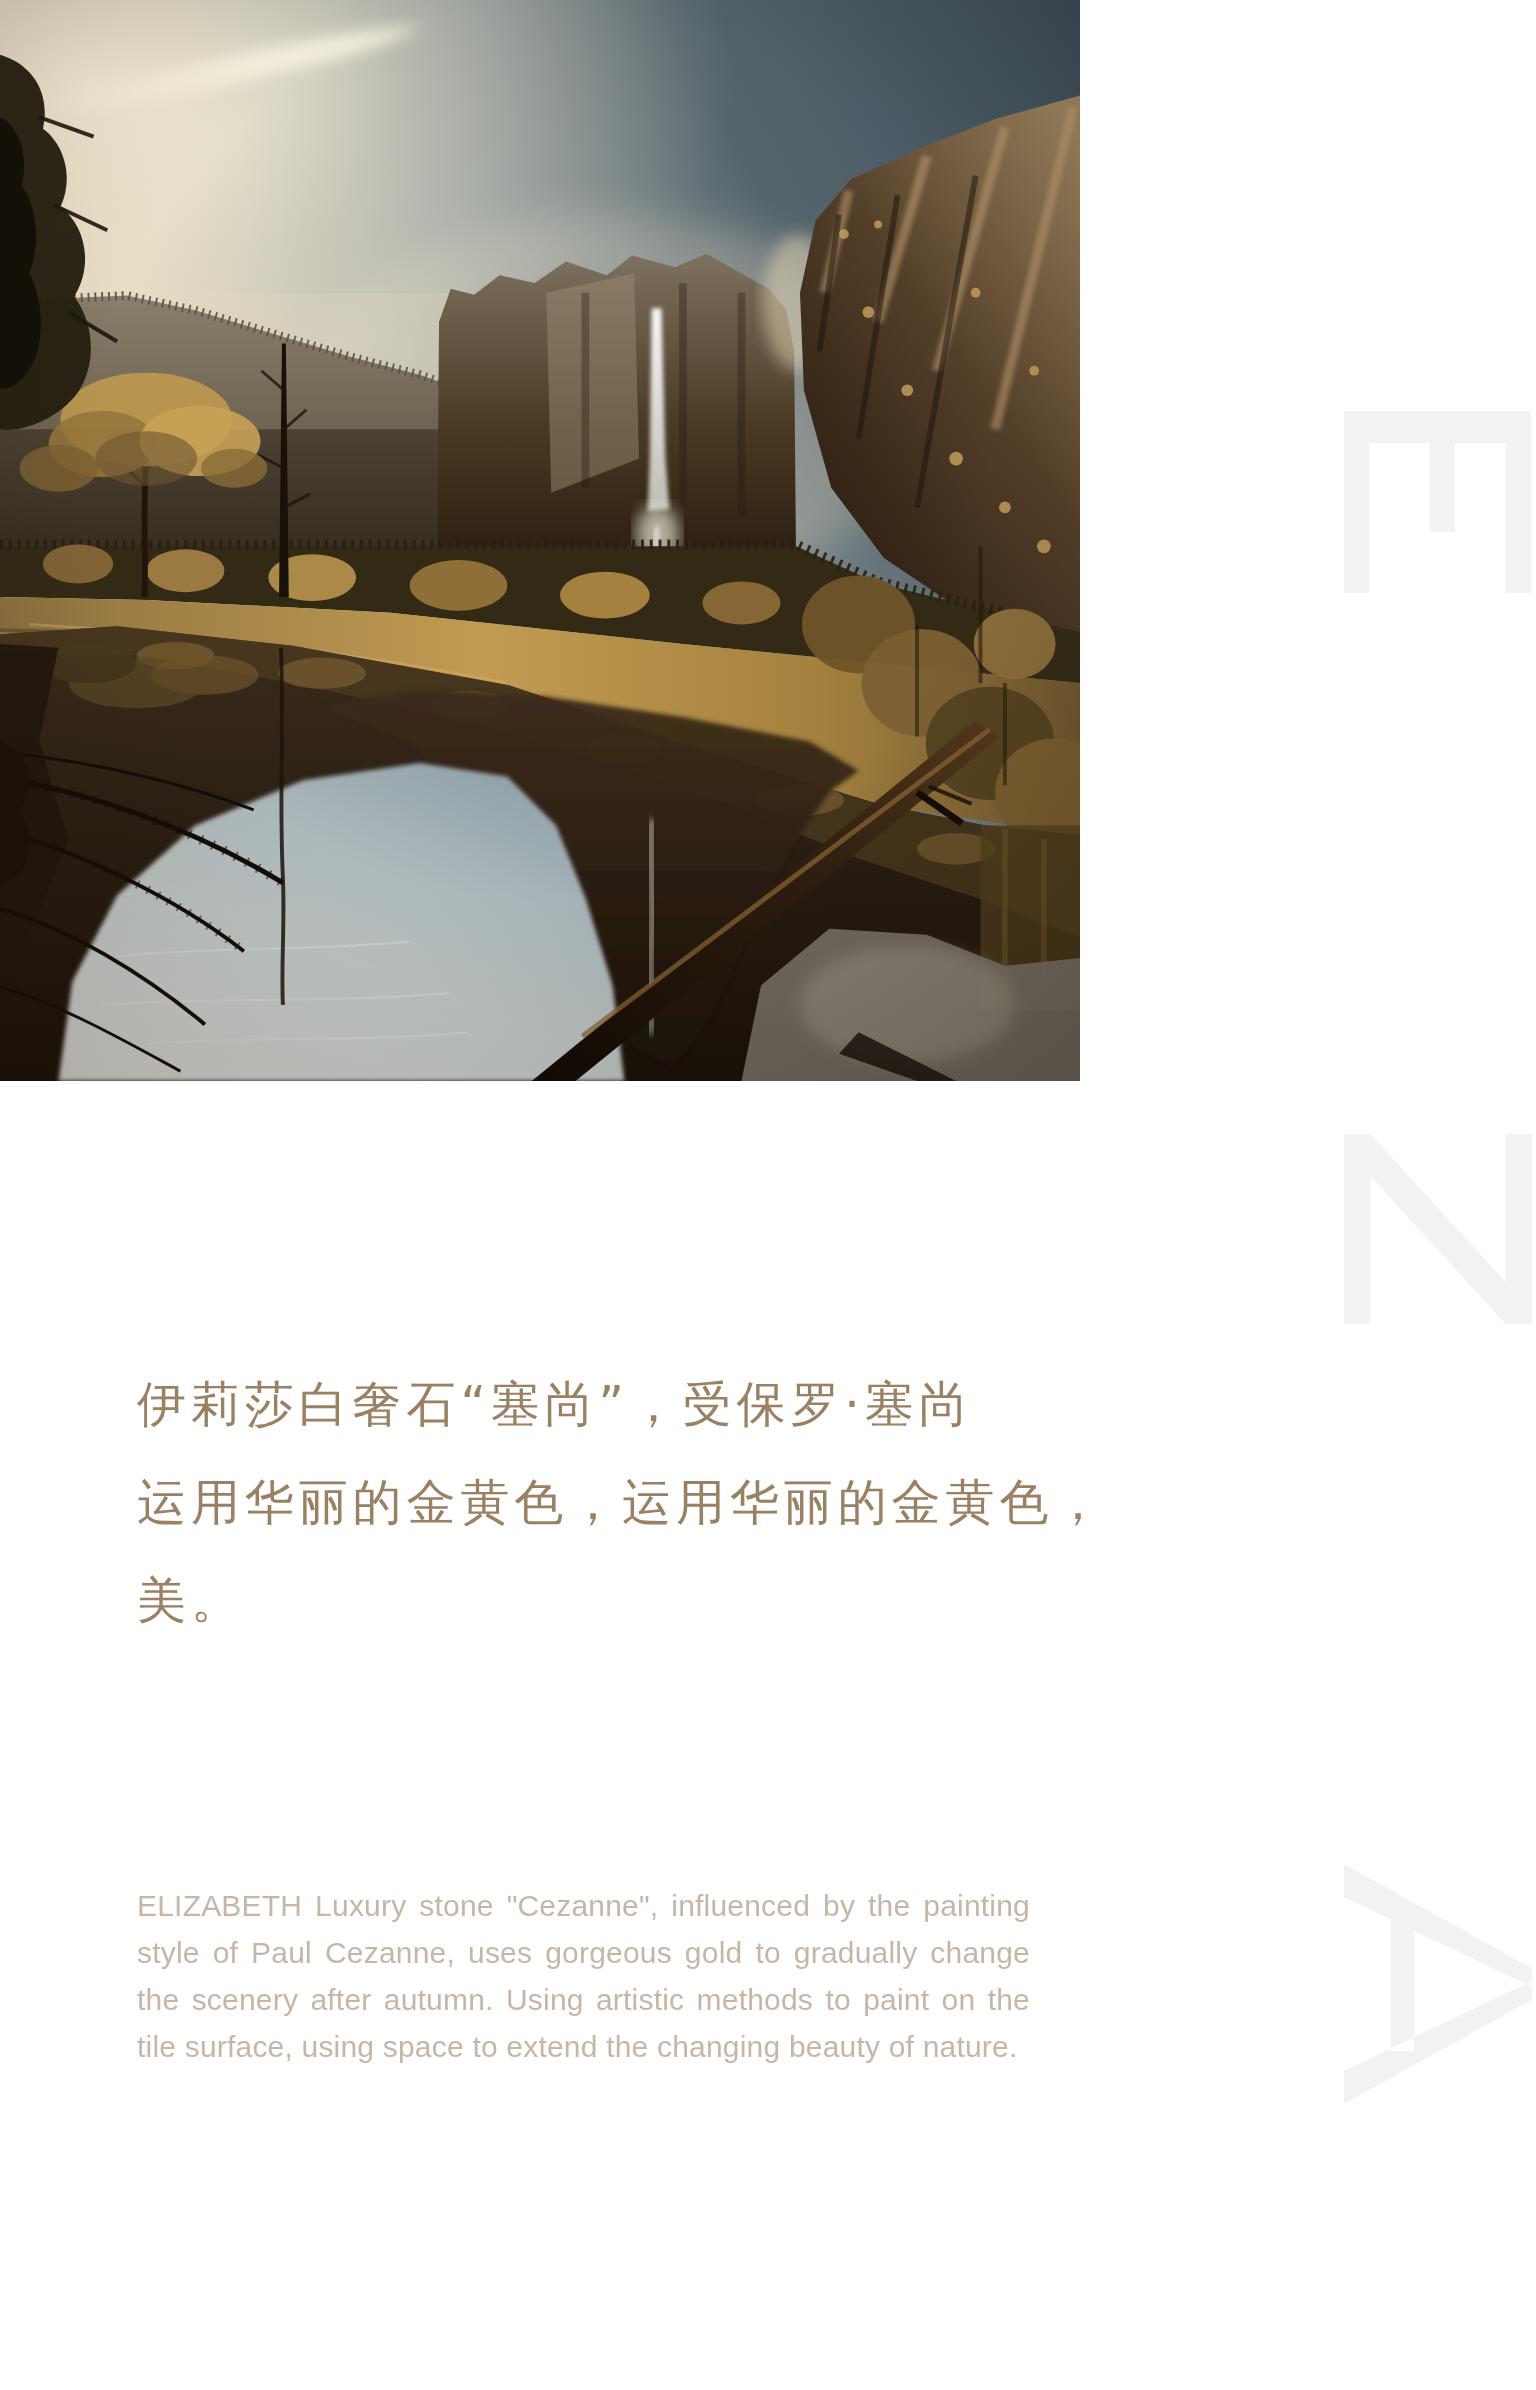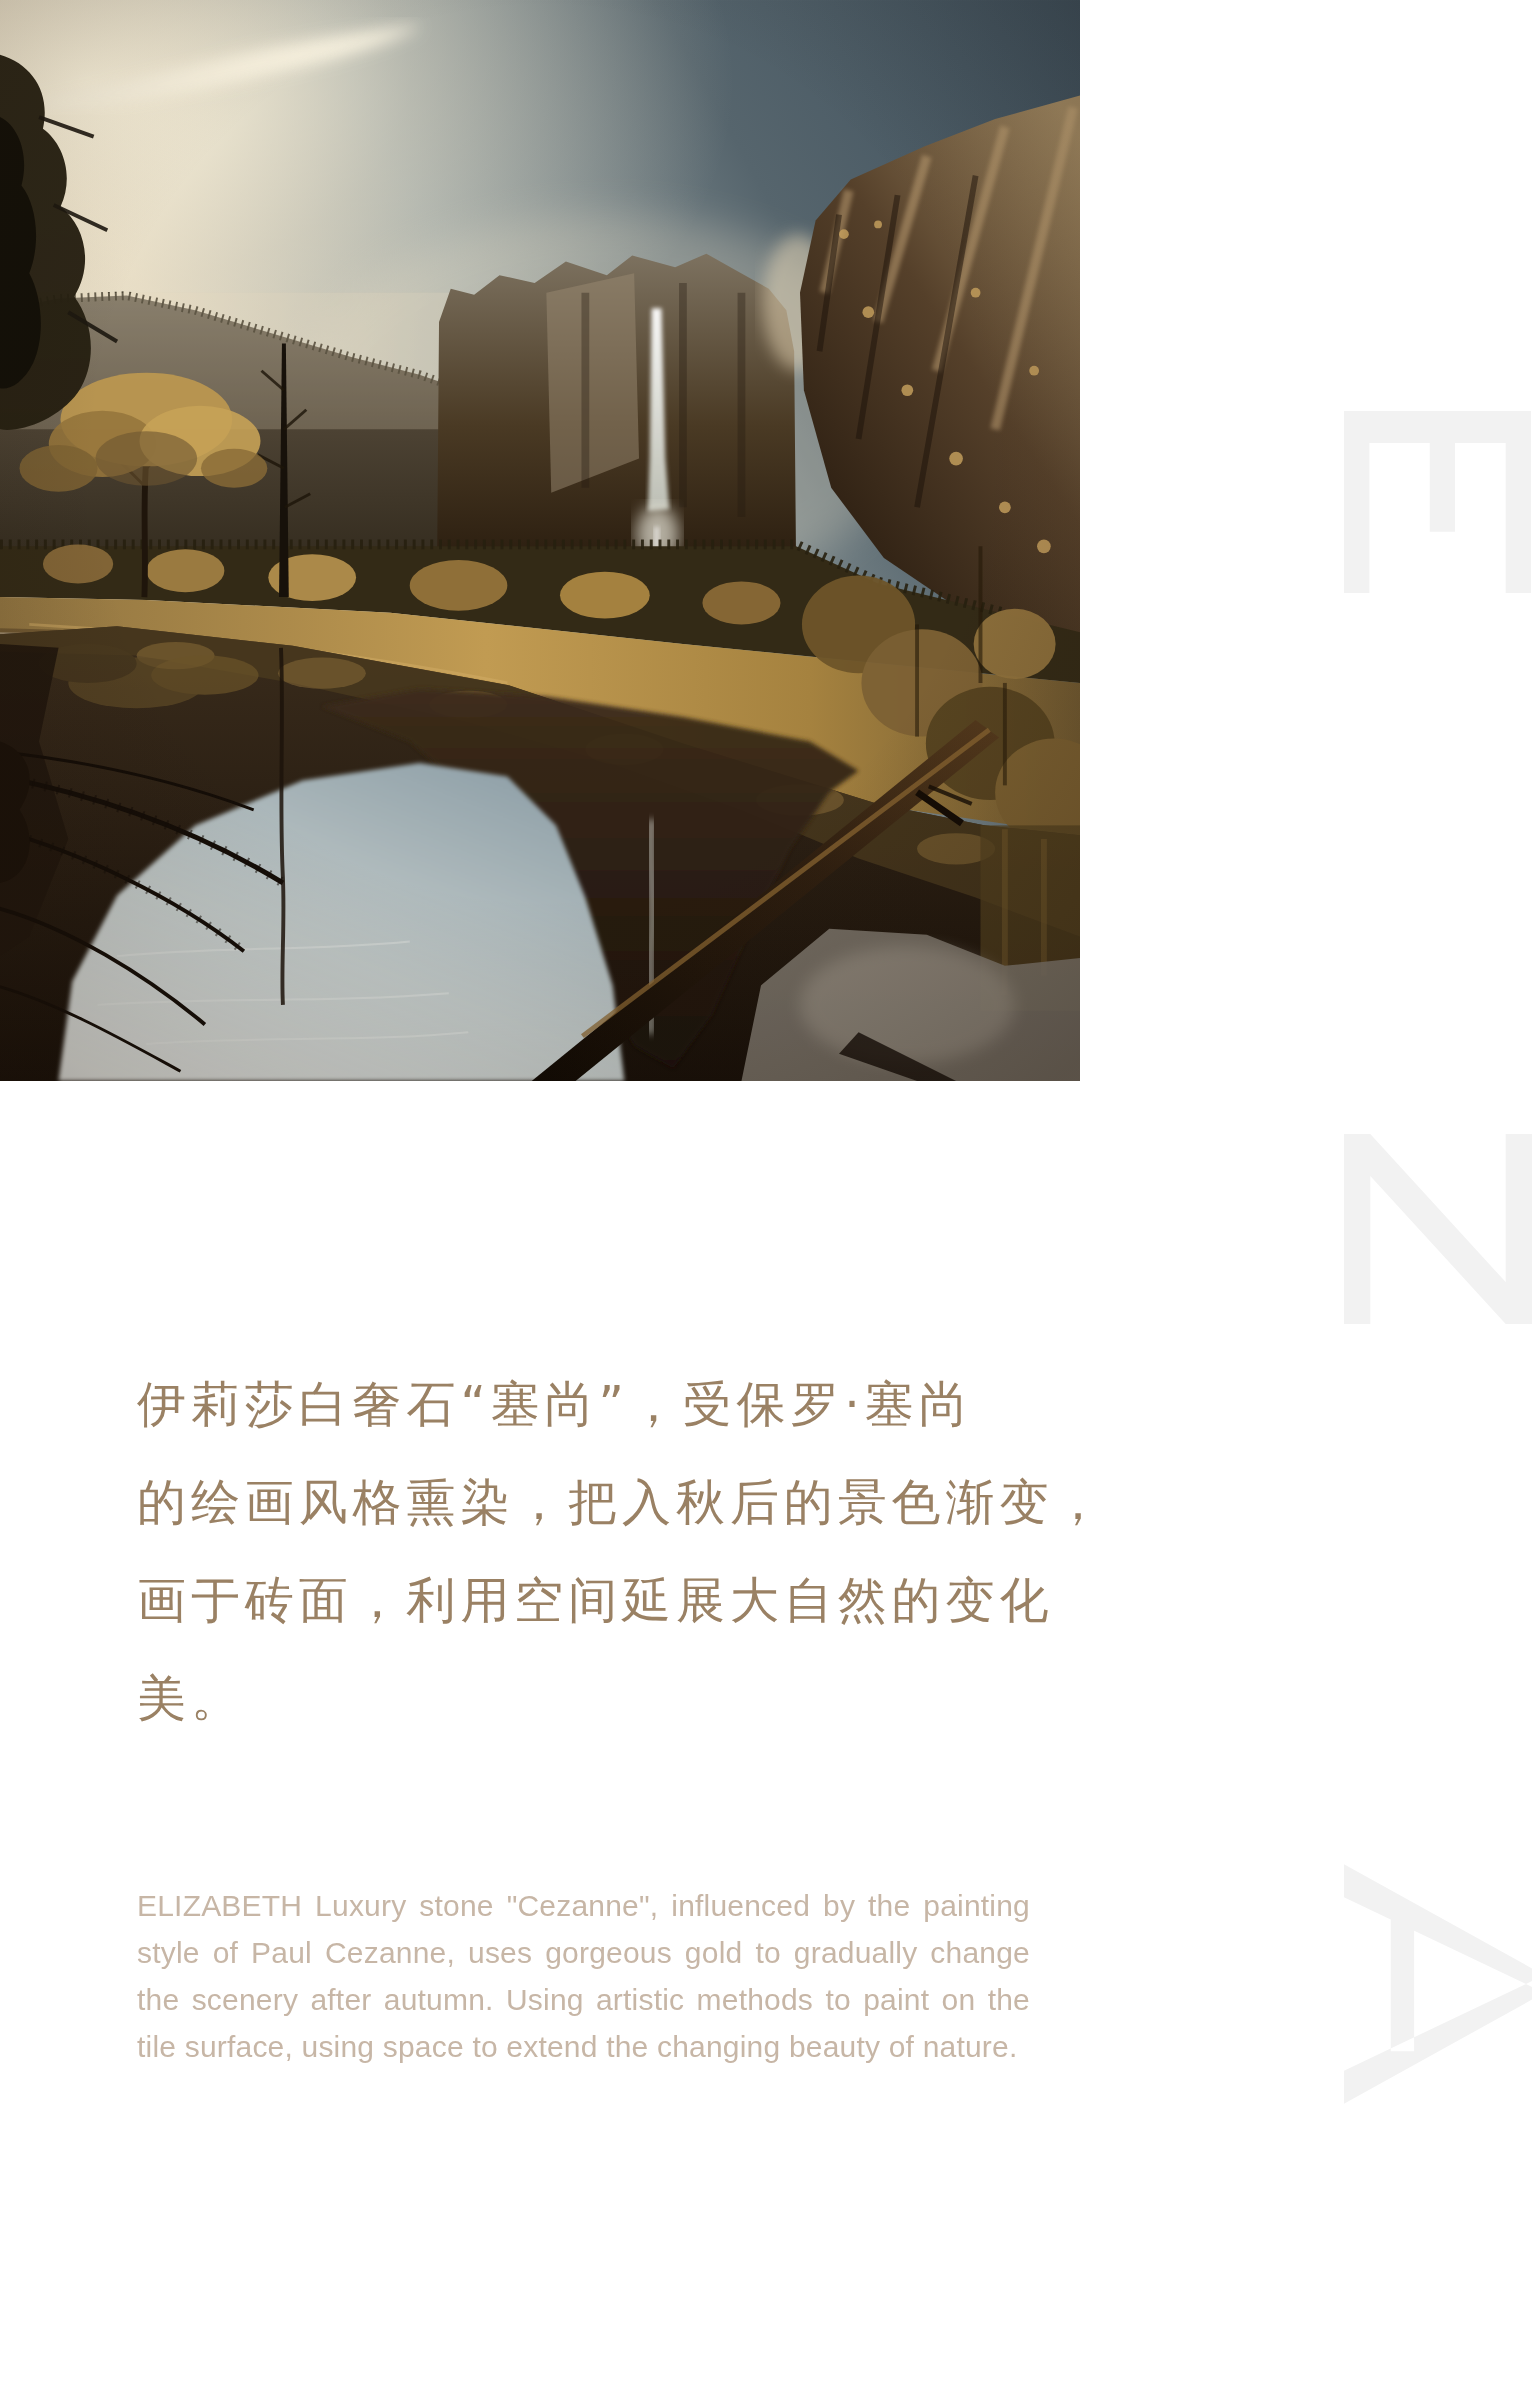--- a/index.html
+++ b/index.html
@@ -293,21 +293,20 @@
   <svg class="watermark-letter wm-n" width="188" height="191" viewBox="0 0 193 196" xmlns="http://www.w3.org/2000/svg" aria-label="N">
     <path d="M0,0 H27 L166,152 V0 H193 V195 H166 L27,43 V195 H0 Z" fill="#f2f2f2"></path>
   </svg>
 
   <svg class="watermark-letter wm-a" width="188" height="240" viewBox="0 0 193 246" xmlns="http://www.w3.org/2000/svg" aria-label="A">
     <path d="M0,0 L193,107 L193,126 L0,34 Z M0,246 L193,139 L193,120 L0,212 Z M48,55 H72 V192 H48 Z" fill="#f2f2f2"></path>
   </svg>
 
   <div class="zh-block">
     <div>伊莉莎白奢石“塞尚”，受保罗·塞尚</div>
-    <div>的绘画风格熏染，把入秋后的景色渐变，</div>
-    <div>画于砖面，利用空间延展大自然的变化</div>
+    <div>运用华丽的金黄色，运用华丽的金黄色，</div>
     <div>美。</div>
   </div>
 
   <div class="en-block">ELIZABETH Luxury stone "Cezanne", influenced by the painting style of Paul Cezanne, uses gorgeous gold to gradually change the scenery after autumn. Using artistic methods to paint on the tile surface, using space to extend the changing beauty of nature.</div>
 
 </div>
 
 
 </body></html>

